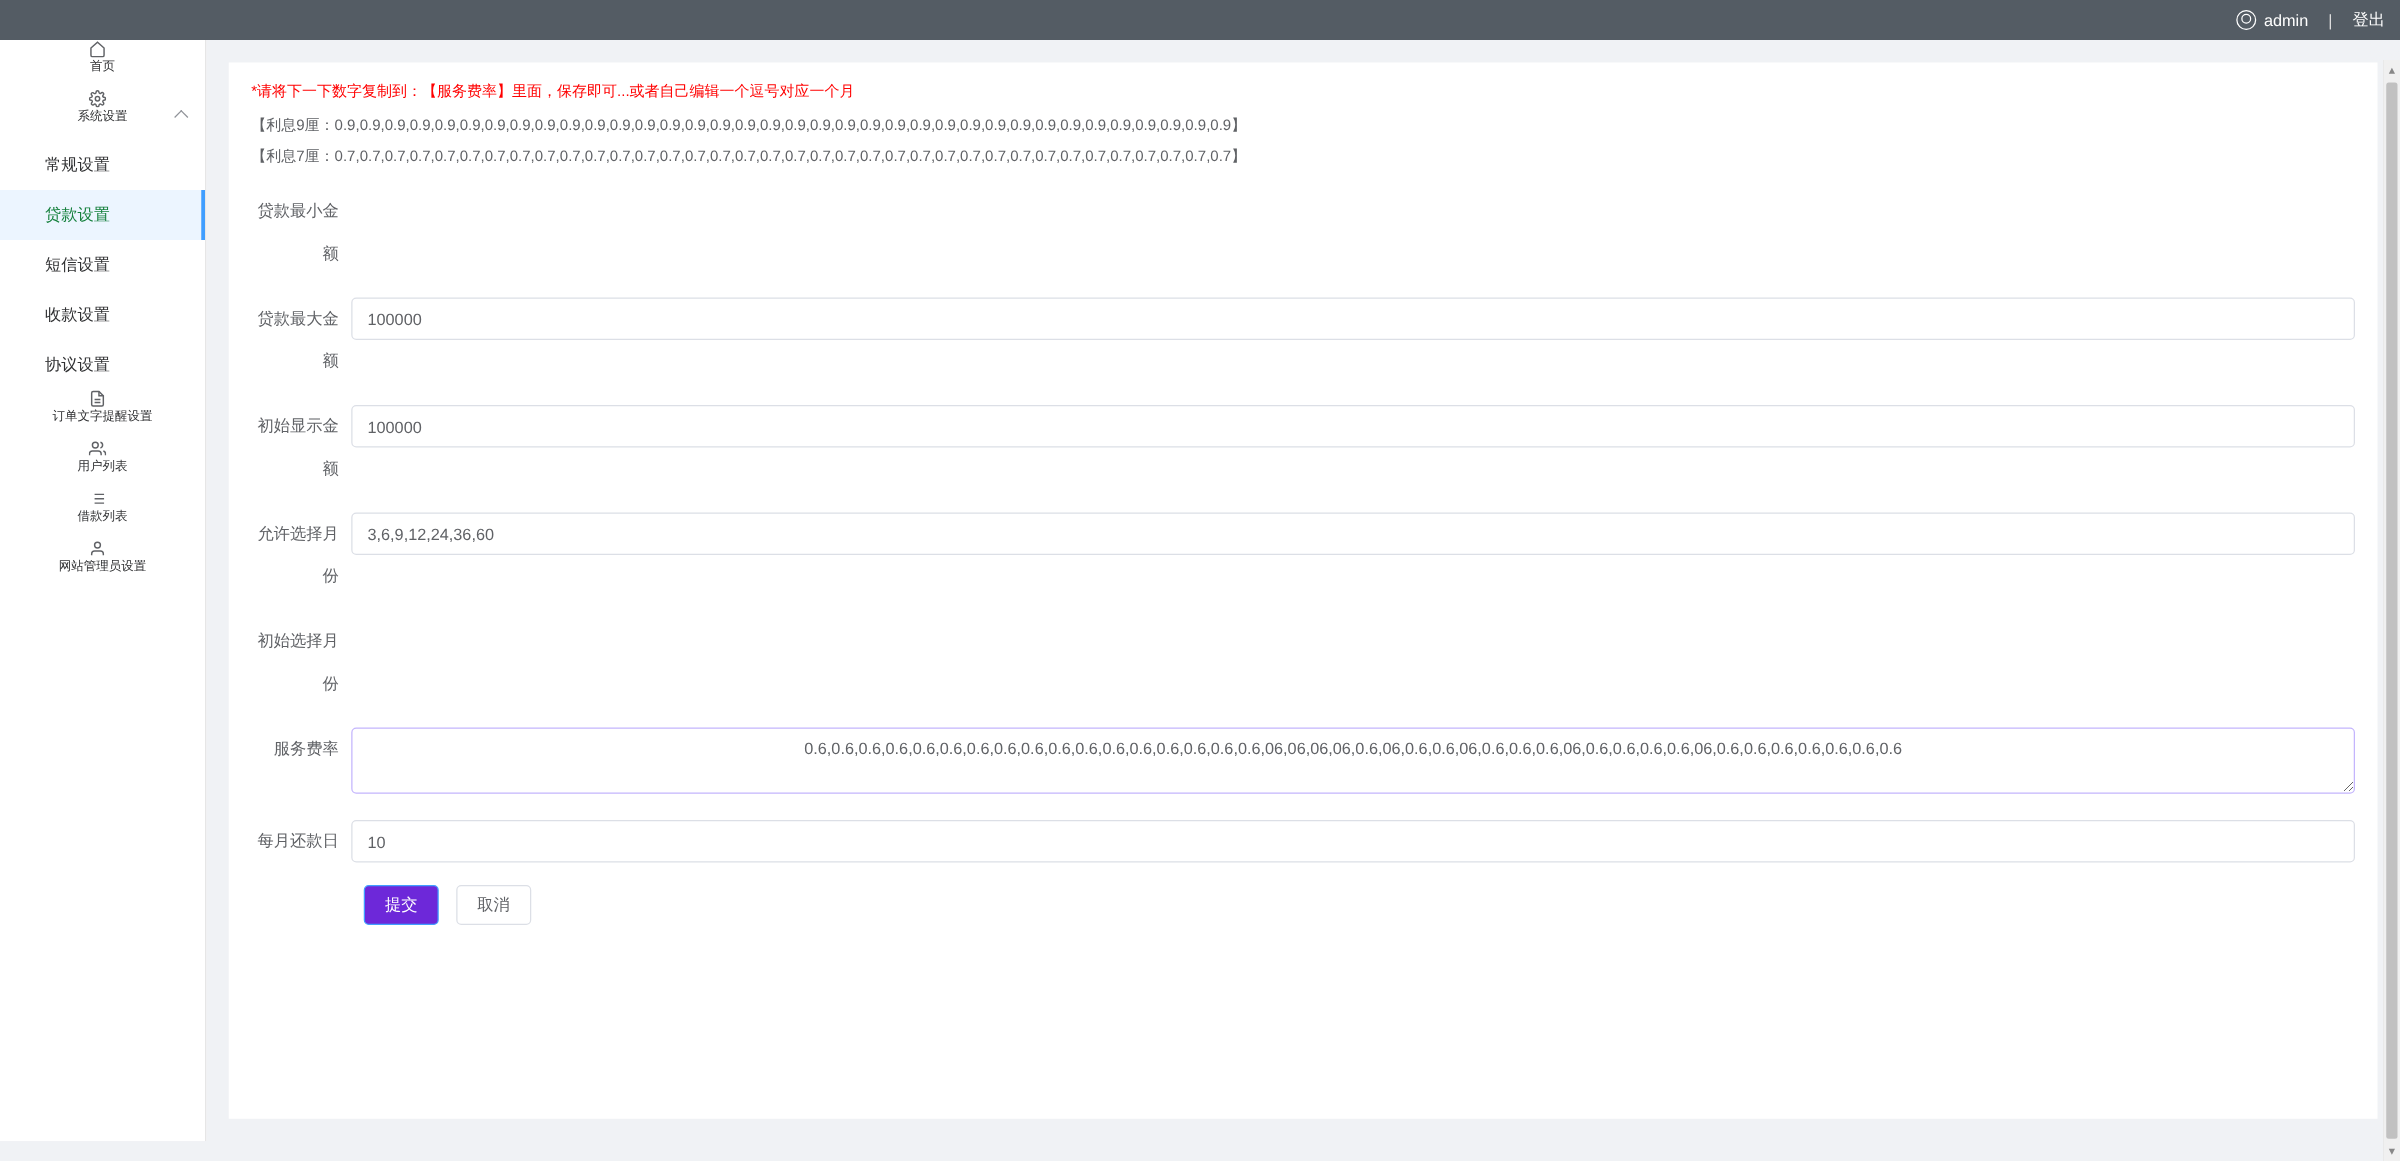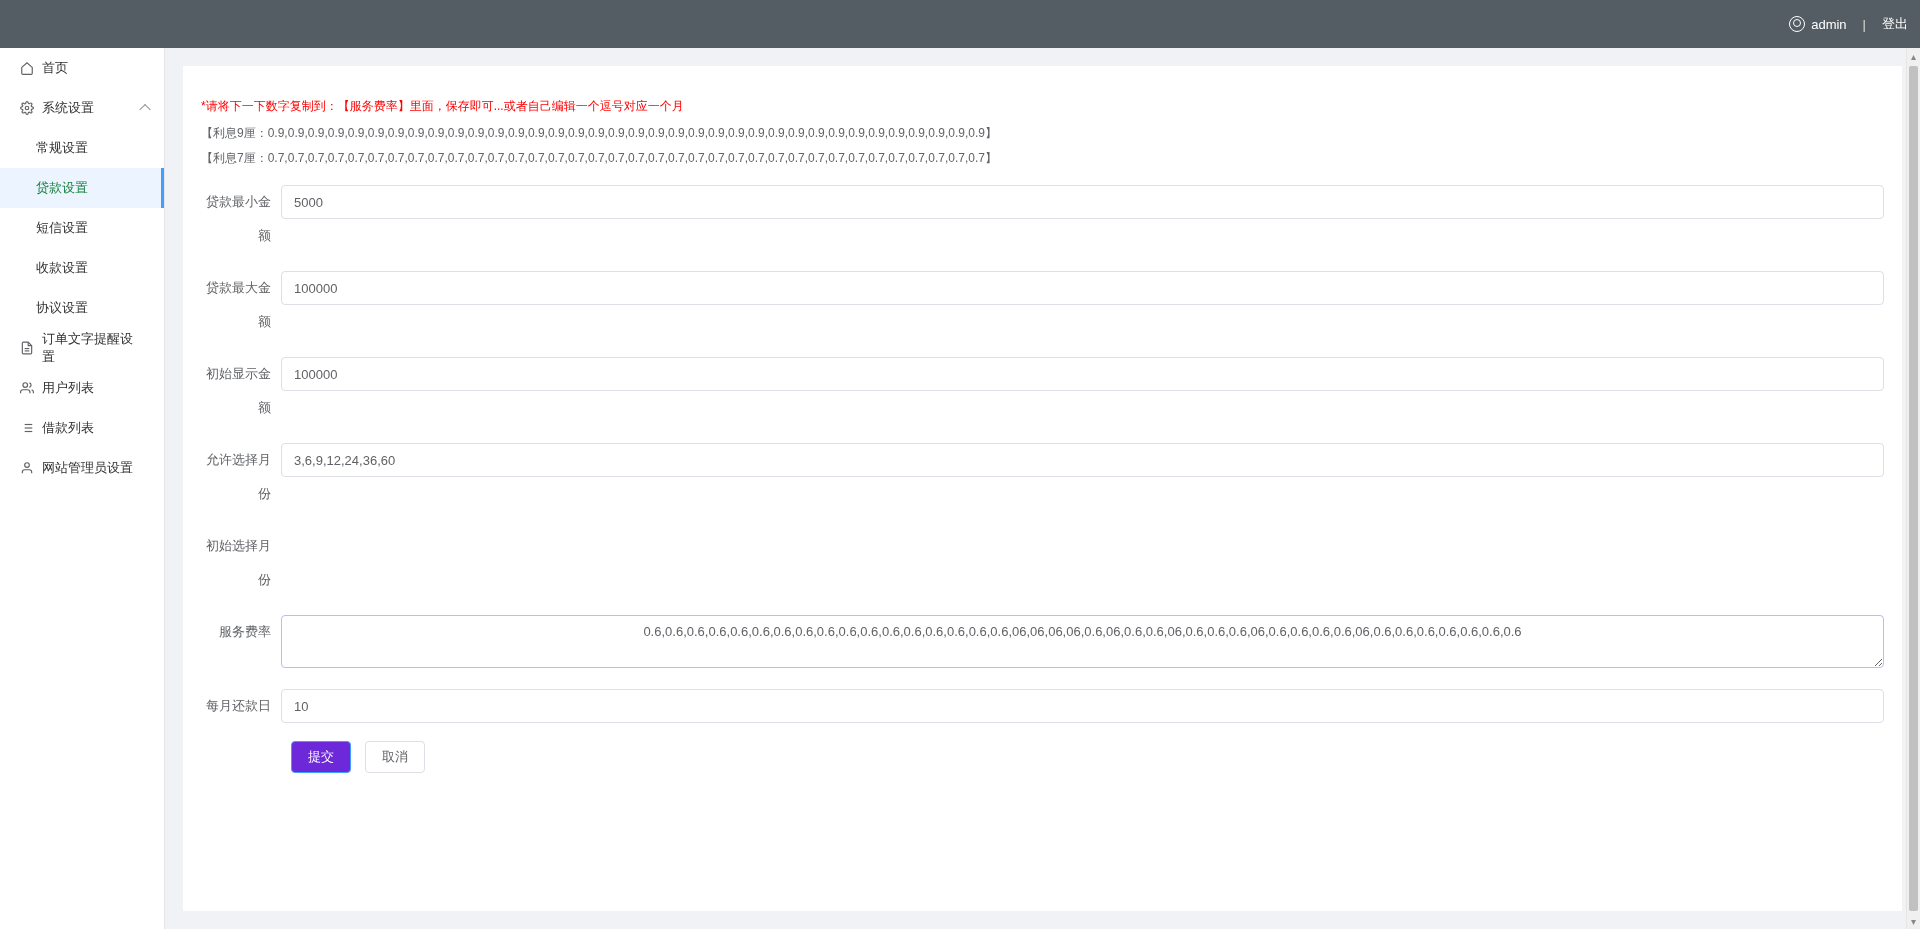--- a/index.html
+++ b/index.html
@@ -3,21 +3,21 @@
 <meta charset="utf-8">
 <style>
   * { box-sizing: border-box; margin: 0; padding: 0; }
   body {
     font-family: "Helvetica Neue", Helvetica, "PingFang SC", "Hiragino Sans GB", "Microsoft YaHei", Arial, sans-serif;
     font-size: 14px;
     color: #303133;
     background: #f0f2f5;
   }
   .header {
-    height: 48px;
+    height: 32px;
     background: #545c64;
     display: flex;
     align-items: center;
     justify-content: flex-end;
     padding: 0 12px;
     color: #fff;
     font-size: 13px;
   }
   .header .user-wrap { display: flex; align-items: center; gap: 6px; }
   .header .avatar-icon {
@@ -37,23 +37,24 @@
     background: #fff;
     border-right: 1px solid #e6e6e6;
     overflow-y: auto;
     flex-shrink: 0;
   }
   .sidebar .menu-item, .sidebar .submenu-title {
     display: flex; align-items: center;
     height: 40px;
     padding: 0 20px;
     color: #303133;
-    font-size: 13px;
+    font-size: 10px;
     cursor: pointer;
     position: relative;
+    flex-direction: column;
   }
   .sidebar .submenu-title .arrow {
     position: absolute; right: 15px; top: 50%;
     width: 8px; height: 8px; border-right: 1px solid #909399; border-bottom: 1px solid #909399;
     transform: translateY(-70%) rotate(45deg);
     transition: transform .2s;
   }
   .sidebar .submenu-title.open .arrow { transform: translateY(-30%) rotate(-135deg); }
   .sidebar .menu-item .mi-icon, .sidebar .submenu-title .mi-icon {
     width: 14px; height: 14px; margin-right: 8px; display: inline-flex; align-items: center; justify-content: center;
@@ -72,21 +73,21 @@
     background: #ecf5ff;
     border-right: 3px solid #409EFF;
   }
   .content {
     flex: 1;
     overflow-y: auto;
     padding: 18px;
   }
   .panel {
     background: #fff;
-    padding: 32px 18px 28px 18px;
+    padding: 15px 18px 28px 18px;
     min-height: 100%;
   }
   .notice { font-size: 12px; color: #ff0000; margin-bottom: 10px; }
   .rate-line { font-size: 12px; color: #606266; margin-bottom: 8px; }
   .form { margin-top: 18px; }
   .form-row {
     display: flex; align-items: flex-start;
     margin-bottom: 18px;
   }
   .form-row .label {
@@ -248,23 +249,20 @@
         <span>【利息9厘：</span><span>0.9,0.9,0.9,0.9,0.9,0.9,0.9,0.9,0.9,0.9,0.9,0.9,0.9,0.9,0.9,0.9,0.9,0.9,0.9,0.9,0.9,0.9,0.9,0.9,0.9,0.9,0.9,0.9,0.9,0.9,0.9,0.9,0.9,0.9,0.9,0.9</span><span>】</span>
       </div>
       <div class="rate-line">
         <span>【利息7厘：</span><span>0.7,0.7,0.7,0.7,0.7,0.7,0.7,0.7,0.7,0.7,0.7,0.7,0.7,0.7,0.7,0.7,0.7,0.7,0.7,0.7,0.7,0.7,0.7,0.7,0.7,0.7,0.7,0.7,0.7,0.7,0.7,0.7,0.7,0.7,0.7,0.7</span><span>】</span>
       </div>
 
       <div class="form">
 
         <div class="form-row">
           <div class="label">贷款最小金额</div>
-          <div class="control">
-            <input class="el-input" type="text" value="5000" style="">
-          </div>
         </div>
 
         <div class="form-row">
           <div class="label">贷款最大金额</div>
           <div class="control">
             <input class="el-input" type="text" value="100000" style="">
           </div>
         </div>
 
         <div class="form-row">

